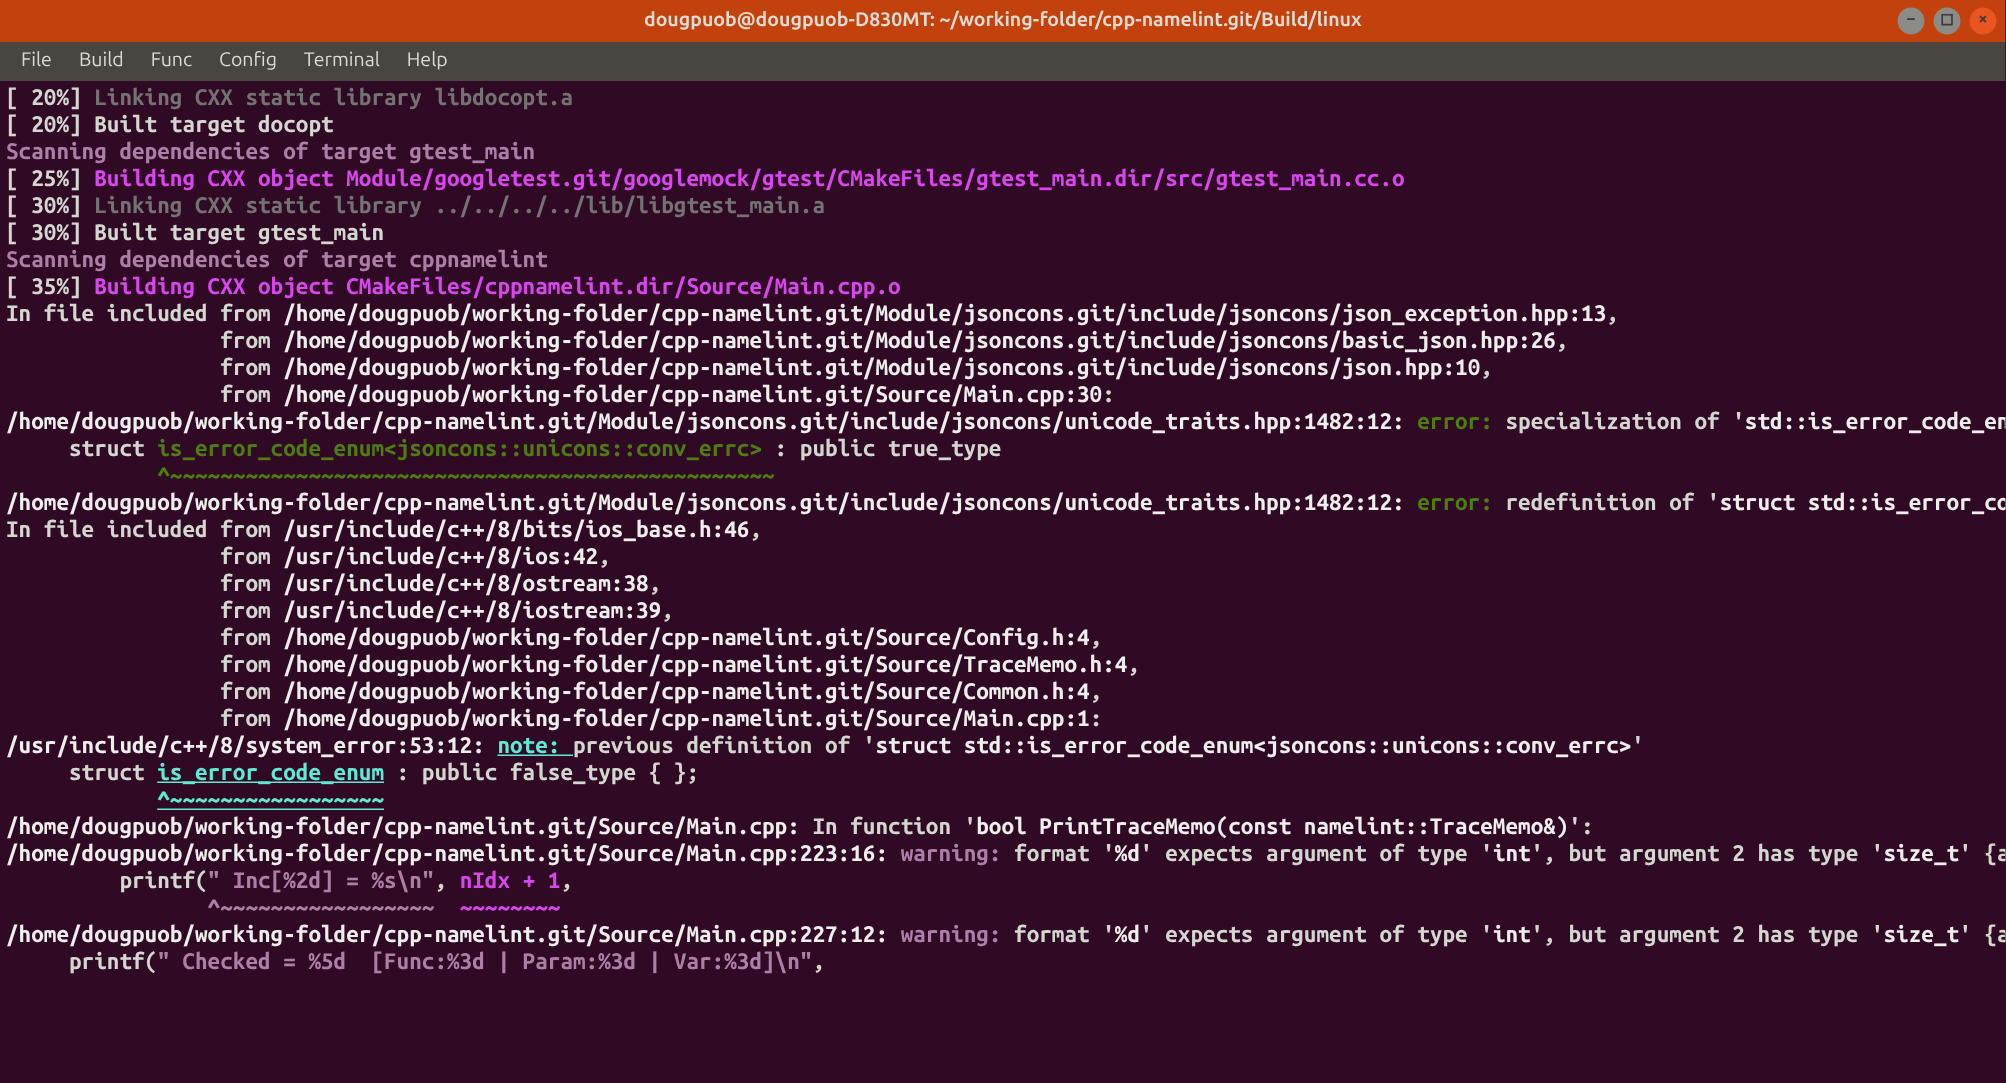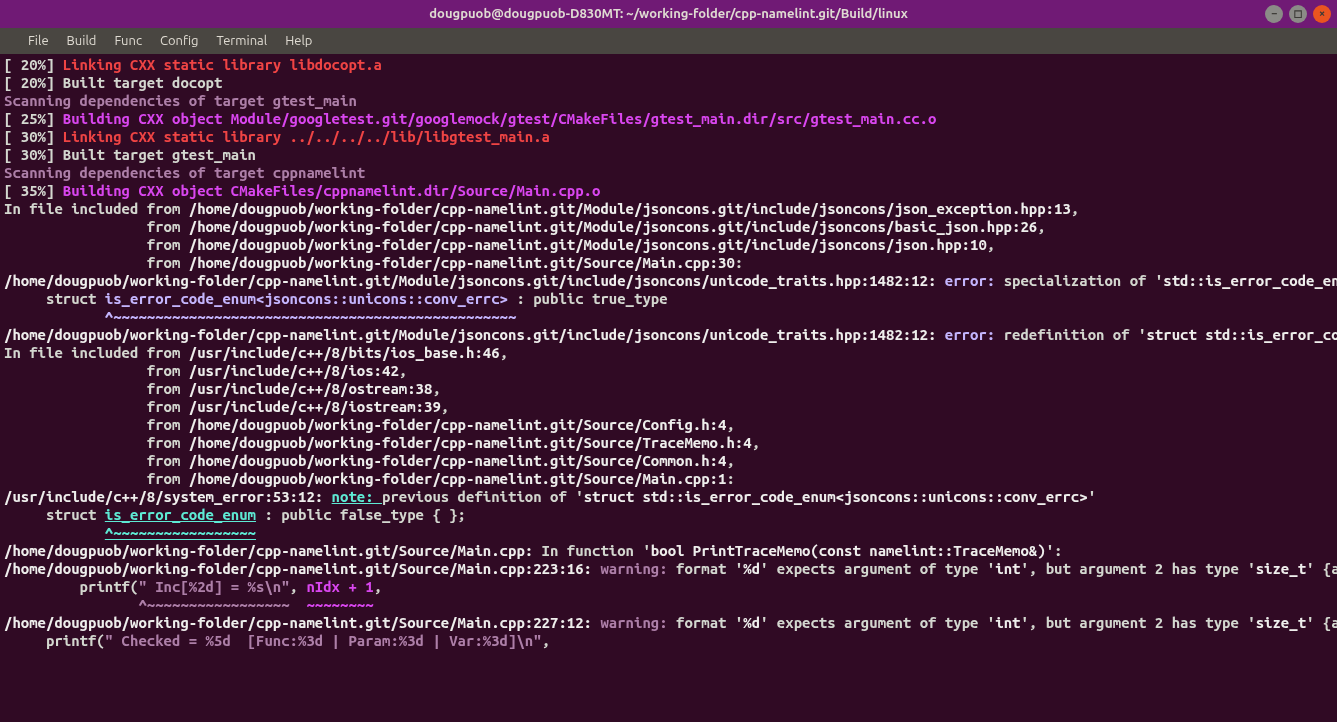--- a/index.html
+++ b/index.html
@@ -7,21 +7,21 @@
   font-family: "Ubuntu Mono", "DejaVu Sans Mono", monospace;
   font-size: 15px;
   line-height: 1.2;
   background: #300a24;
   color: #d3d7cf;
   width: 1337px;
   height: 722px;
   overflow: hidden;
 }
 .titlebar {
-  background: #701a75;
+  background: #c2410c;
   color: #dfdbd2;
   height: 28px;
   display: flex;
   align-items: center;
   justify-content: center;
   position: relative;
   font-family: Ubuntu, sans-serif;
   font-size: 13px;
   font-weight: bold;
 }
@@ -37,39 +37,39 @@
   font-size: 11px; color: #3c3b37;
 }
 .wmin { background: #8b8b87; }
 .wmax { background: #8b8b87; }
 .wclose { background: #e95420; }
 .menubar {
   background: #494641;
   height: 26px;
   display: flex;
   align-items: center;
-  padding: 0 20px;
+  padding: 0 6px;
   gap: 2px;
   font-family: Ubuntu, sans-serif;
   font-size: 13px;
   color: #dfdbd2;
 }
 .menuitem { padding: 2px 8px; cursor: pointer; }
 .terminal {
   padding: 2px 4px;
   white-space: pre;
   font-weight: bold;
 }
 .c-white { color: #eeeeec; }
 .c-default { color: #d3d7cf; }
 .c-green { color: #d946ef; }
-.c-brightgreen { color: #ef4444; }
+.c-brightgreen { color: #737373; }
 .c-purple { color: #ad7fa8; }
 .c-cyan { color: #5eead4; text-decoration: underline; }
-.c-red { color: #c4b5fd; }
+.c-red { color: #4d7c0f; }
 .line { min-height: 18px; }
 </style>
 </head>
 <body>
 
 <div class="titlebar">
   <span>dougpuob@dougpuob-D830MT: ~/working-folder/cpp-namelint.git/Build/linux</span>
   <div class="window-controls">
     <div class="wbtn wmin">−</div>
     <div class="wbtn wmax">◻</div>

